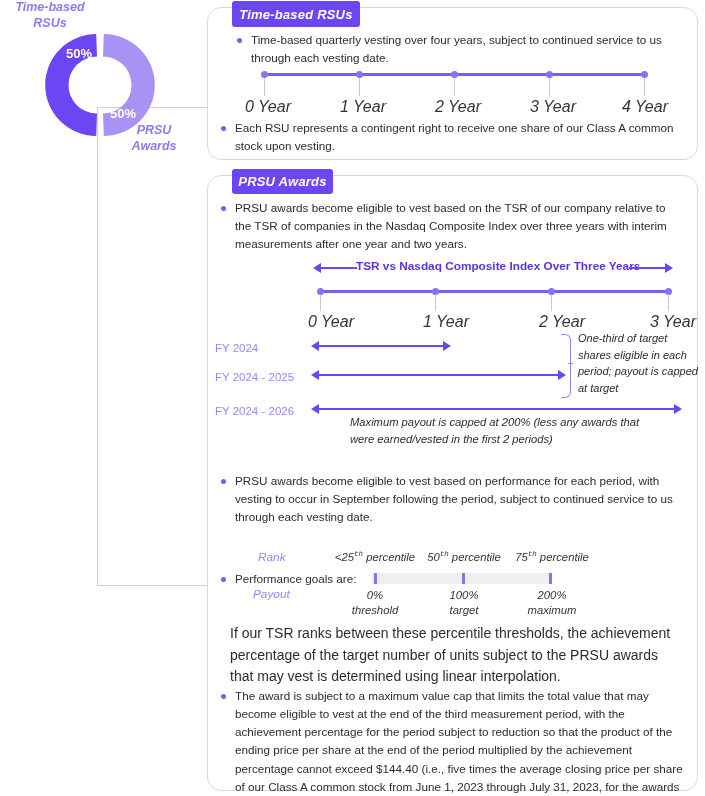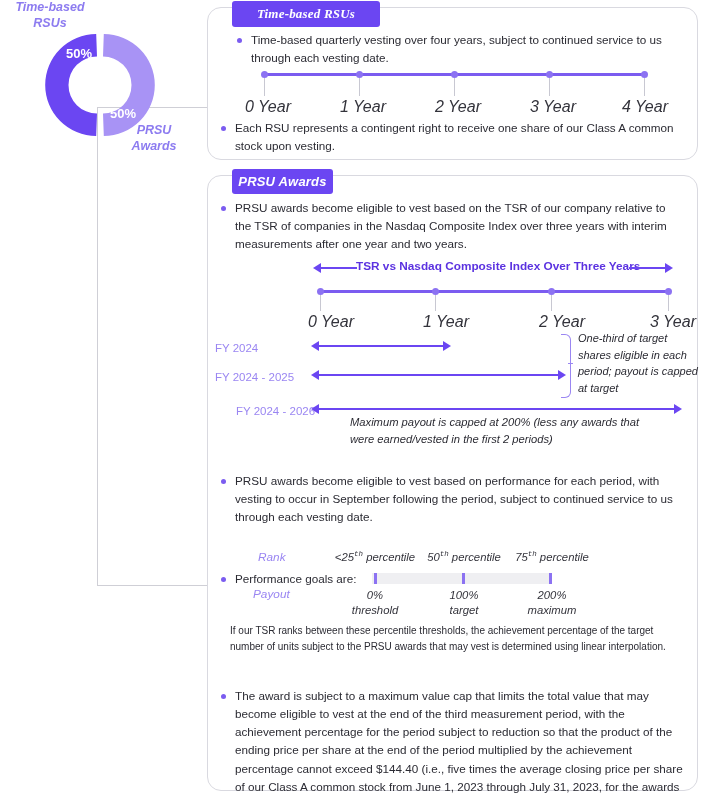--- a/index.html
+++ b/index.html
@@ -36,31 +36,31 @@
   }
   #card-rsu{left:207px;top:7px;width:489px;height:151px;}
   #card-prsu{left:207px;top:175px;width:489px;height:614px;}
 
   .chip{
     position:absolute;background:#6b46f2;color:#ffffff;border-radius:3px;
     font-style:italic;font-weight:700;font-size:13px;
     display:flex;align-items:center;justify-content:center;
     letter-spacing:.2px;
   }
-  #chip-rsu{left:232px;top:1px;width:148px;height:26px;font-family:Liberation Serif, serif;}
+  #chip-rsu{left:232px;top:1px;width:128px;height:26px;}
   #chip-prsu{left:232px;top:169px;width:101px;height:25px;}
 
   
   .bullet{position:absolute;display:flex;gap:9px;}
   .dot{
     flex:0 0 auto;width:5px;height:5px;border-radius:50%;
     background:#7b5cf0;margin-top:7px;
   }
   .btxt{font-size:11.7px;line-height:1.55;color:#2b2b33;}
-  .ptxt{position:absolute;font-size:10px;line-height:1.55;color:#2b2b33;}
+  .ptxt{position:absolute;font-size:14px;line-height:1.55;color:#2b2b33;}
 
   
   .tl-line{position:absolute;height:3px;background:#7b5cf0;border-radius:2px;}
   .tl-node{position:absolute;width:7px;height:7px;border-radius:50%;background:#8c72f2;}
   .tl-tick{position:absolute;width:1px;background:#c8c8d2;}
   .tl-lab{position:absolute;font-style:italic;font-size:16px;color:#33333b;white-space:nowrap;}
 
   
   #tsr-head{left:313px;top:259px;width:360px;height:18px;}
   #tsr-head .txt{
@@ -199,21 +199,21 @@
   <div class="arrow-head ah-right" style="left:132px;top:0;"></div>
 </div>
 
 <div class="fy-lab" style="left:215px;top:371px;">FY 2024 - 2025</div>
 <div class="dbl-arrow" style="left:311px;top:370px;width:256px;">
   <div class="arrow-head ah-left" style="left:0;top:0;"></div>
   <div class="shaft" style="left:7px;width:241px;"></div>
   <div class="arrow-head ah-right" style="left:247px;top:0;"></div>
 </div>
 
-<div class="fy-lab" style="left:215px;top:405px;margin-left:21px;">FY 2024 - 2026</div>
+<div class="fy-lab" style="left:215px;top:405px;">FY 2024 - 2026</div>
 <div class="dbl-arrow" style="left:311px;top:404px;width:372px;">
   <div class="arrow-head ah-left" style="left:0;top:0;"></div>
   <div class="shaft" style="left:7px;width:357px;"></div>
   <div class="arrow-head ah-right" style="left:363px;top:0;"></div>
 </div>
 
 <div id="brace"></div>
 <div id="brace-nub"></div>
 <div id="brace-note">One-third of target shares eligible in each period; payout is capped at target</div>
 <div id="max-note">Maximum payout is capped at 200% (less any awards that were earned/vested in the first 2 periods)</div>

